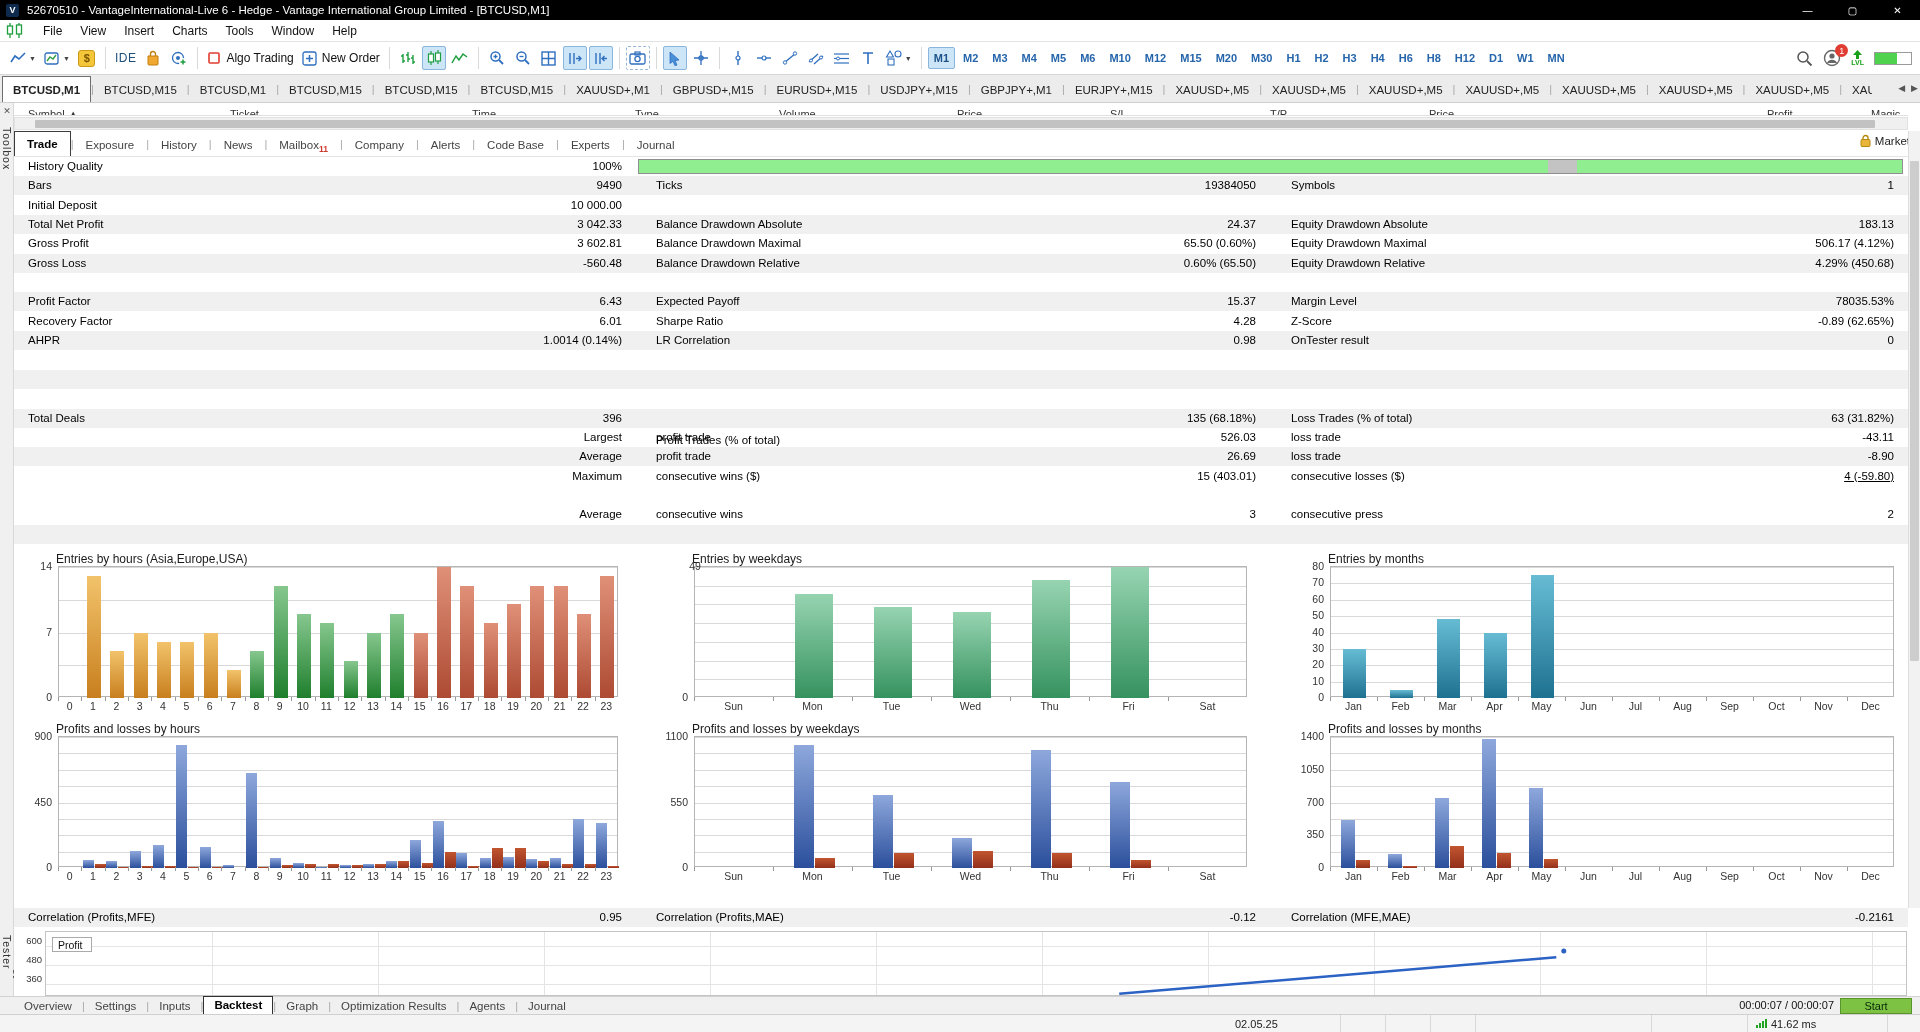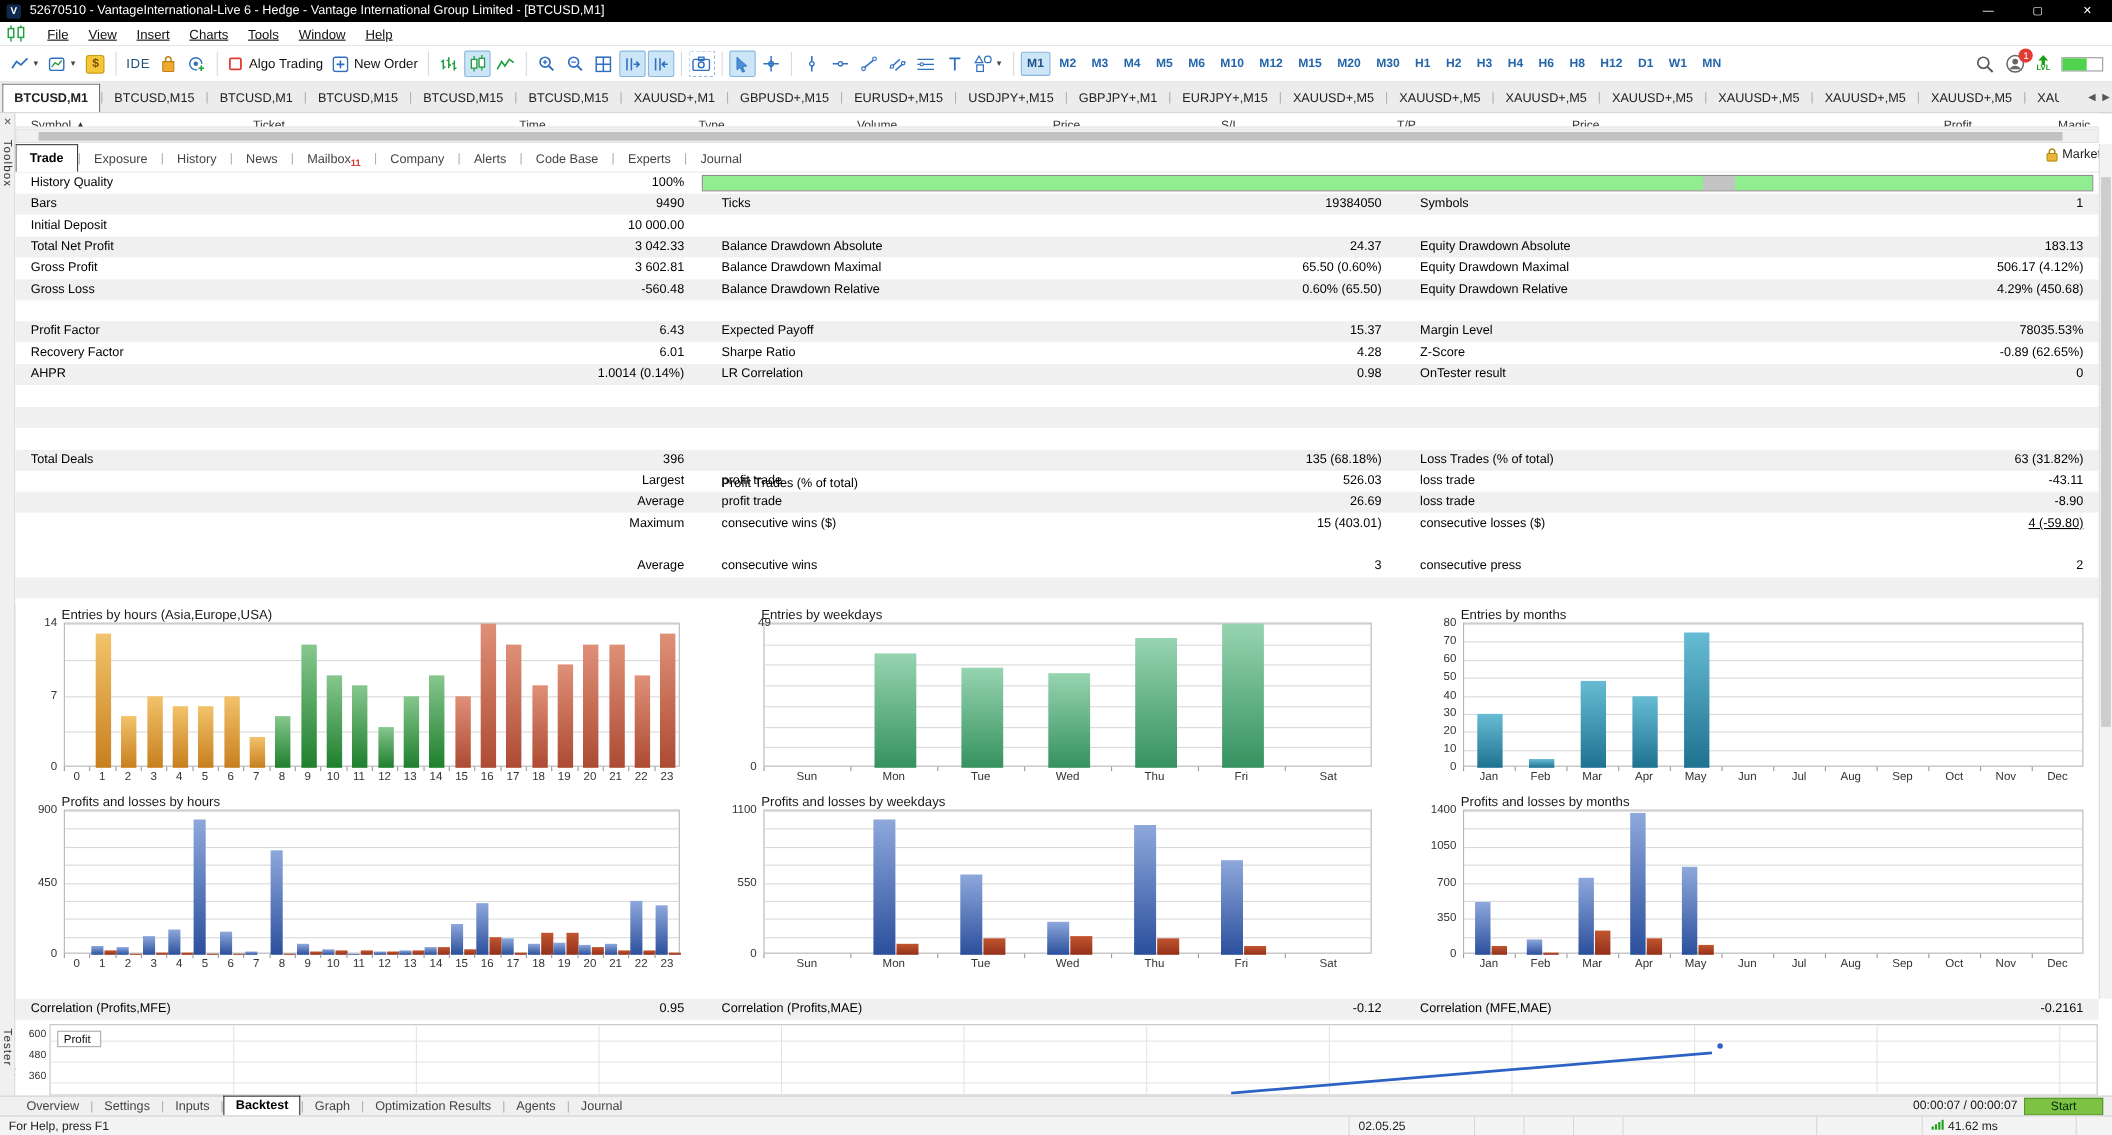--- a/index.html
+++ b/index.html
@@ -15,21 +15,21 @@
               font-weight:bold; display:flex; align-items:center; justify-content:center; border-radius:2px; }
   .title-text { font-size:11.5px; white-space:nowrap; }
   .win-controls { position:absolute; right:0; top:0; height:20px; display:flex; }
   .win-btn { width:45px; height:20px; display:flex; align-items:center; justify-content:center;
              color:#fff; font-size:10px; }
 
   
   .menubar { position:absolute; left:0; top:20px; width:1920px; height:22px; background:#fff;
              display:flex; align-items:center; border-bottom:1px solid #e3e3e3; }
   .menu-logo { margin:0 10px 0 6px; display:flex; align-items:center; }
-  .menu-item { padding:0 9px; font-size:12px; color:#111; height:22px; line-height:22px;text-decoration:underline; }
+  .menu-item { padding:0 9px; font-size:12px; color:#111; height:22px; line-height:22px; }
 
   
   .toolbar { position:absolute; left:0; top:42px; width:1920px; height:33px; background:#fff;
              border-bottom:1px solid #d7d7d7; display:flex; align-items:center; padding-left:6px; }
   .tb-btn { height:24px; min-width:24px; display:flex; align-items:center; justify-content:center;
             border:1px solid transparent; border-radius:2px; margin:0 1px; padding:0 2px; }
   .tb-btn.sel { background:#cde6f7; border-color:#8ab6dd; }
   .tb-sep { width:1px; height:22px; background:#d9d9d9; margin:0 5px; }
   .tb-label { font-size:12px; color:#111; margin-left:5px; white-space:nowrap; }
   .caret { font-size:7px; color:#444; margin-left:2px; }
@@ -1006,21 +1006,20 @@
       <span class="btab">Optimization Results</span>
       <span class="tabsep" style="align-self: center;">|</span>
       <span class="btab">Agents</span>
       <span class="tabsep" style="align-self: center;">|</span>
       <span class="btab">Journal</span>
     </div>
   <div class="timer">00:00:07 / 00:00:07</div>
   <div class="start-btn" style="background: rgb(125, 194, 66);">Start</div>
 
   <div class="statusbar">
-    <div class="sb-cell" style="left:0;width:1227px;border-right:1px solid #d8d8d8;">For Help, press F1</div>
     <div class="sb-cell" style="left:1227px;width:114px;">02.05.25</div>
     <div class="sb-cell" style="left:1341px;width:45px;"></div>
     <div class="sb-cell" style="left:1386px;width:45px;"></div>
     <div class="sb-cell" style="left:1431px;width:45px;"></div>
     <div class="sb-cell" style="left:1476px;width:176px;"></div>
     <div class="sb-cell" style="left:1652px;width:96px;"></div>
     <div class="sb-cell" style="left:1748px;width:140px;">
       <span class="sigbars">
           <i style="height:3px"></i>
           <i style="height:5px"></i>

